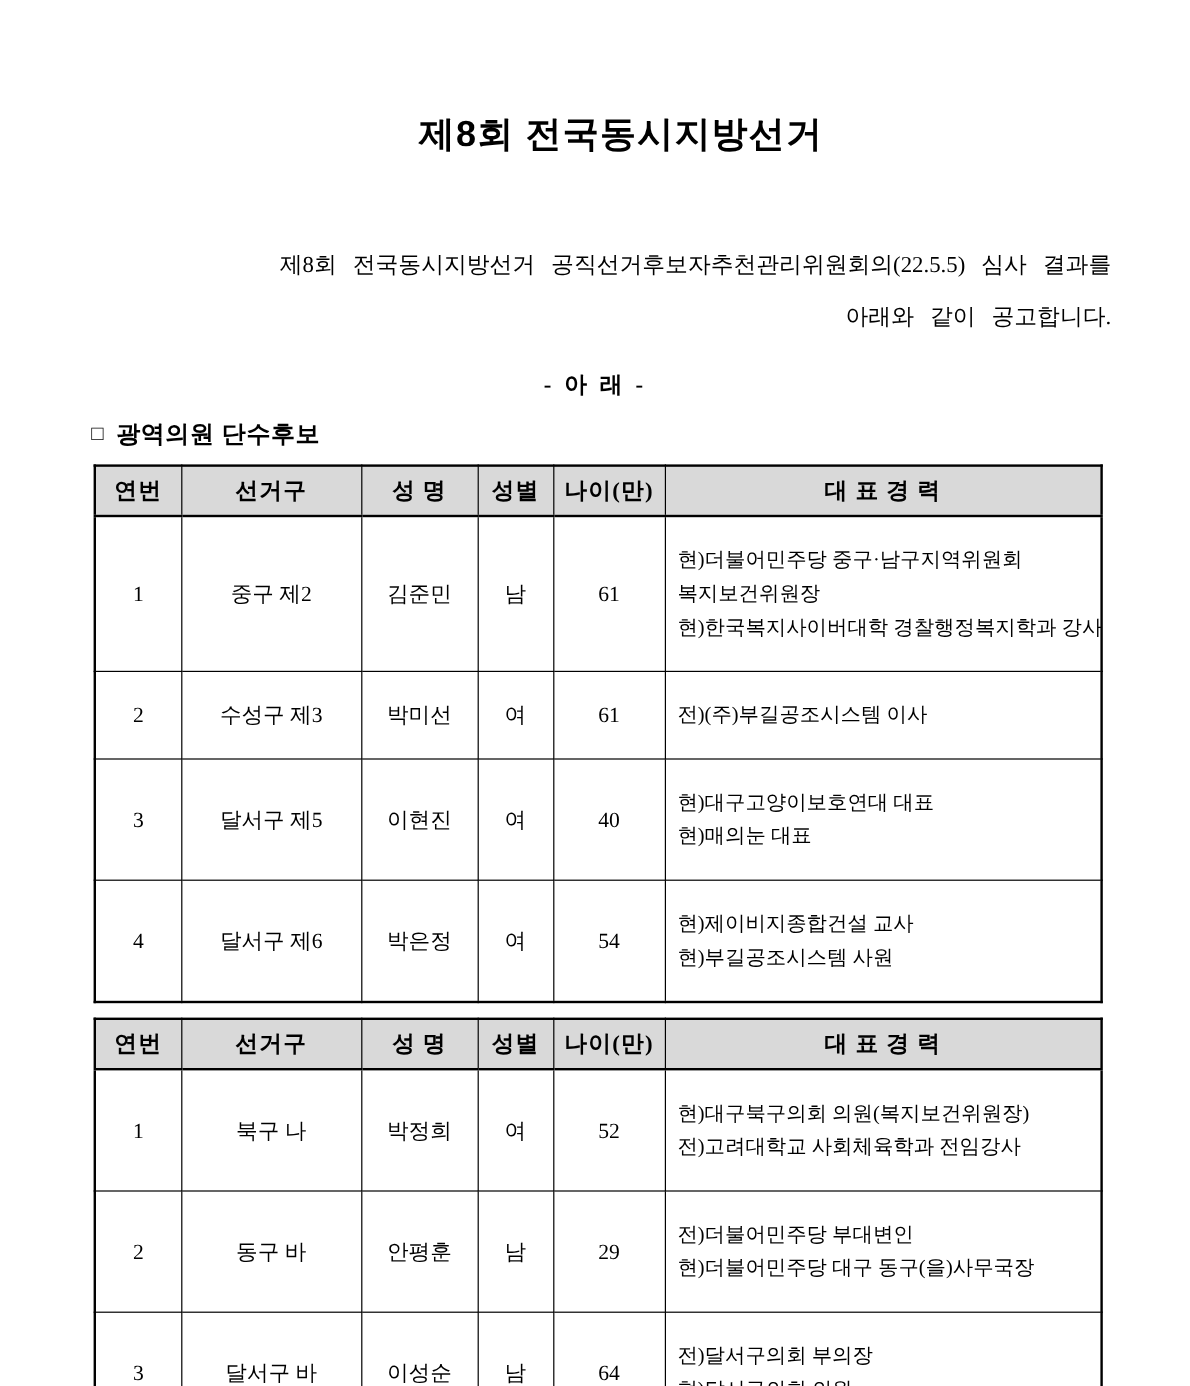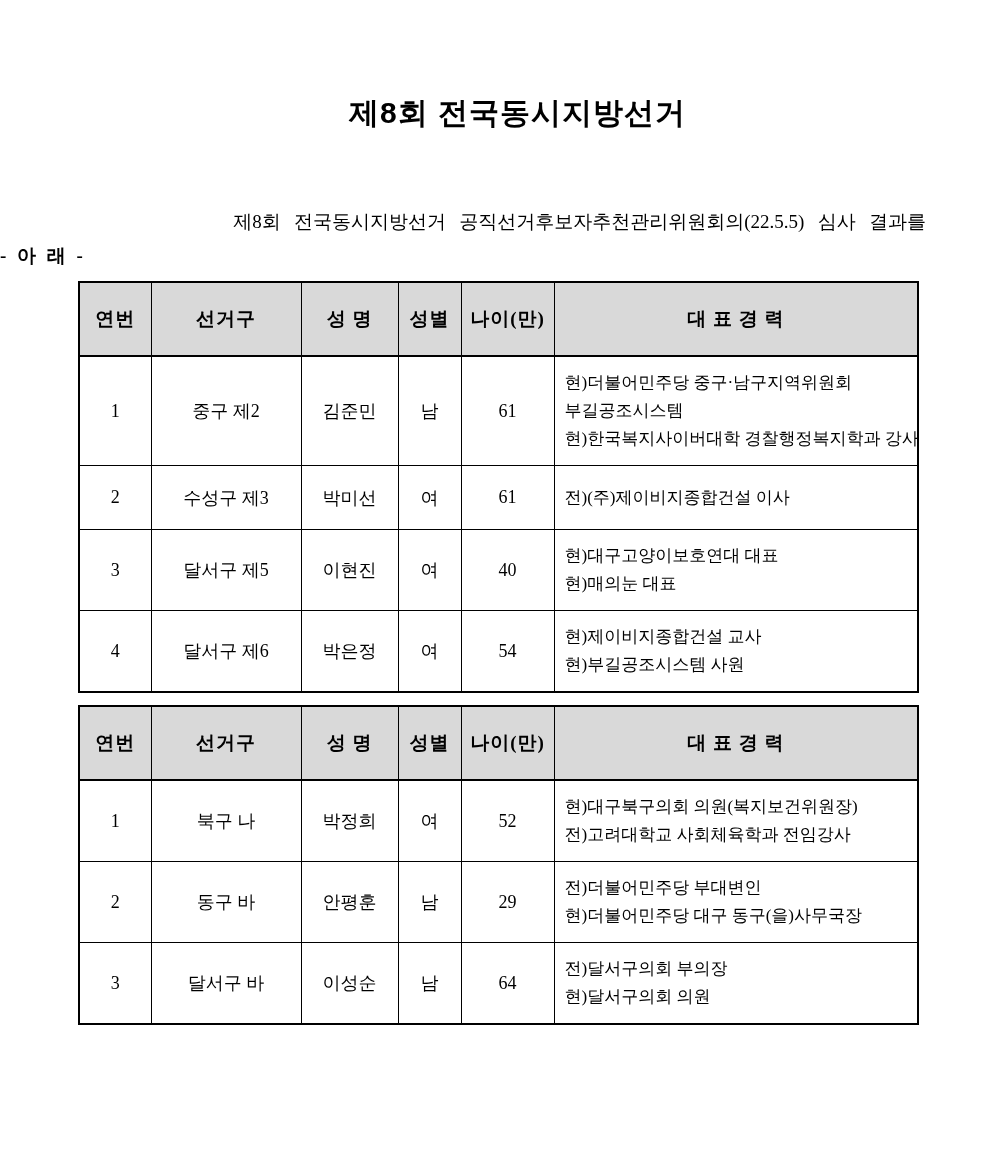--- a/index.html
+++ b/index.html
@@ -33,21 +33,22 @@
   .intro {
     margin: 62px 66px 0 64px;
     font-size: 19px;
     line-height: 43px;
     word-spacing: 0.45em;
   }
   .intro .i-line { display: block; text-align: right; }
   .intro .i-indent { text-indent: 2em; }
   
   .below-marker {
-    text-align: left;
+    margin-top: 22px;
+    text-align: center;
     font-size: 19px;
     font-weight: bold;
     letter-spacing: 3px;
   }
   
   .section-heading {
     margin: 14px 0 0 76px;
     font-family: "Liberation Sans", sans-serif;
     font-weight: 800;
     font-size: 20px;
@@ -75,55 +76,59 @@
   .col-gender   { width: 63px; }
   .col-age      { width: 93px; }
   .col-career   { width: 364px; }
   table.cand-table th {
     background: #d9d9d9;
     border: 1px solid #000000;
     border-bottom: 2px solid #000000;
     font-size: 19px;
     font-weight: bold;
     height: 40px;
-    padding: 16px 2px;
+    padding: 0 2px;
     letter-spacing: 1px;
   }
   table.cand-table td {
     border: 1px solid #000000;
     font-size: 18px;
     text-align: center;
     padding: 2px 4px;
     vertical-align: middle;
     background: #ffffff;
   }
   table.cand-table td.c-career {
     text-align: left;
-    padding: 12px 10px;
+    padding: 22px 10px;
     font-size: 17px;
   }
   .career-line { line-height: 28px; white-space: nowrap; }
   tr.r-tall { height: 92px; }
   tr.r-mid  { height: 64px; }
 </style>
 </head>
 <body>
 
 <div class="page">
 
   <h1 class="doc-title">
     <span class="t-line">제8회 전국동시지방선거</span>
   </h1>
 
   <p class="intro">
     <span class="i-line i-indent">제8회 전국동시지방선거 공직선거후보자추천관리위원회의(22.5.5) 심사 결과를</span>
+    <span class="i-line">아래와 같이 공고합니다.</span>
   </p>
 
   <div class="below-marker">- 아 래 -</div>
 
+  <div class="section-heading">
+    <span class="bullet">□</span><span>광역의원 단수후보</span>
+  </div>
 
   <table class="cand-table">
     <colgroup>
       <col class="col-no">
         <col class="col-district">
         <col class="col-name">
       <col class="col-gender">
         <col class="col-age">
         <col class="col-career">
     </colgroup>
@@ -139,32 +144,32 @@
     </thead>
     <tbody>
       <tr class="r-tall">
         <td>1</td>
         <td>중구 제2</td>
         <td>김준민</td>
         <td>남</td>
         <td>61</td>
         <td class="c-career">
           <div class="career-line">현)더불어민주당 중구·남구지역위원회</div>
-          <div class="career-line">부길공조시스템</div>
+          <div class="career-line">복지보건위원장</div>
           <div class="career-line">현)한국복지사이버대학 경찰행정복지학과 강사</div>
         </td>
       </tr>
       <tr class="r-mid">
         <td>2</td>
         <td>수성구 제3</td>
         <td>박미선</td>
         <td>여</td>
         <td>61</td>
         <td class="c-career">
-          <div class="career-line">전)(주)제이비지종합건설 이사</div>
+          <div class="career-line">전)(주)부길공조시스템 이사</div>
         </td>
       </tr>
       <tr class="r-mid">
         <td>3</td>
         <td>달서구 제5</td>
         <td>이현진</td>
         <td>여</td>
         <td>40</td>
         <td class="c-career">
           <div class="career-line">현)대구고양이보호연대 대표</div>

